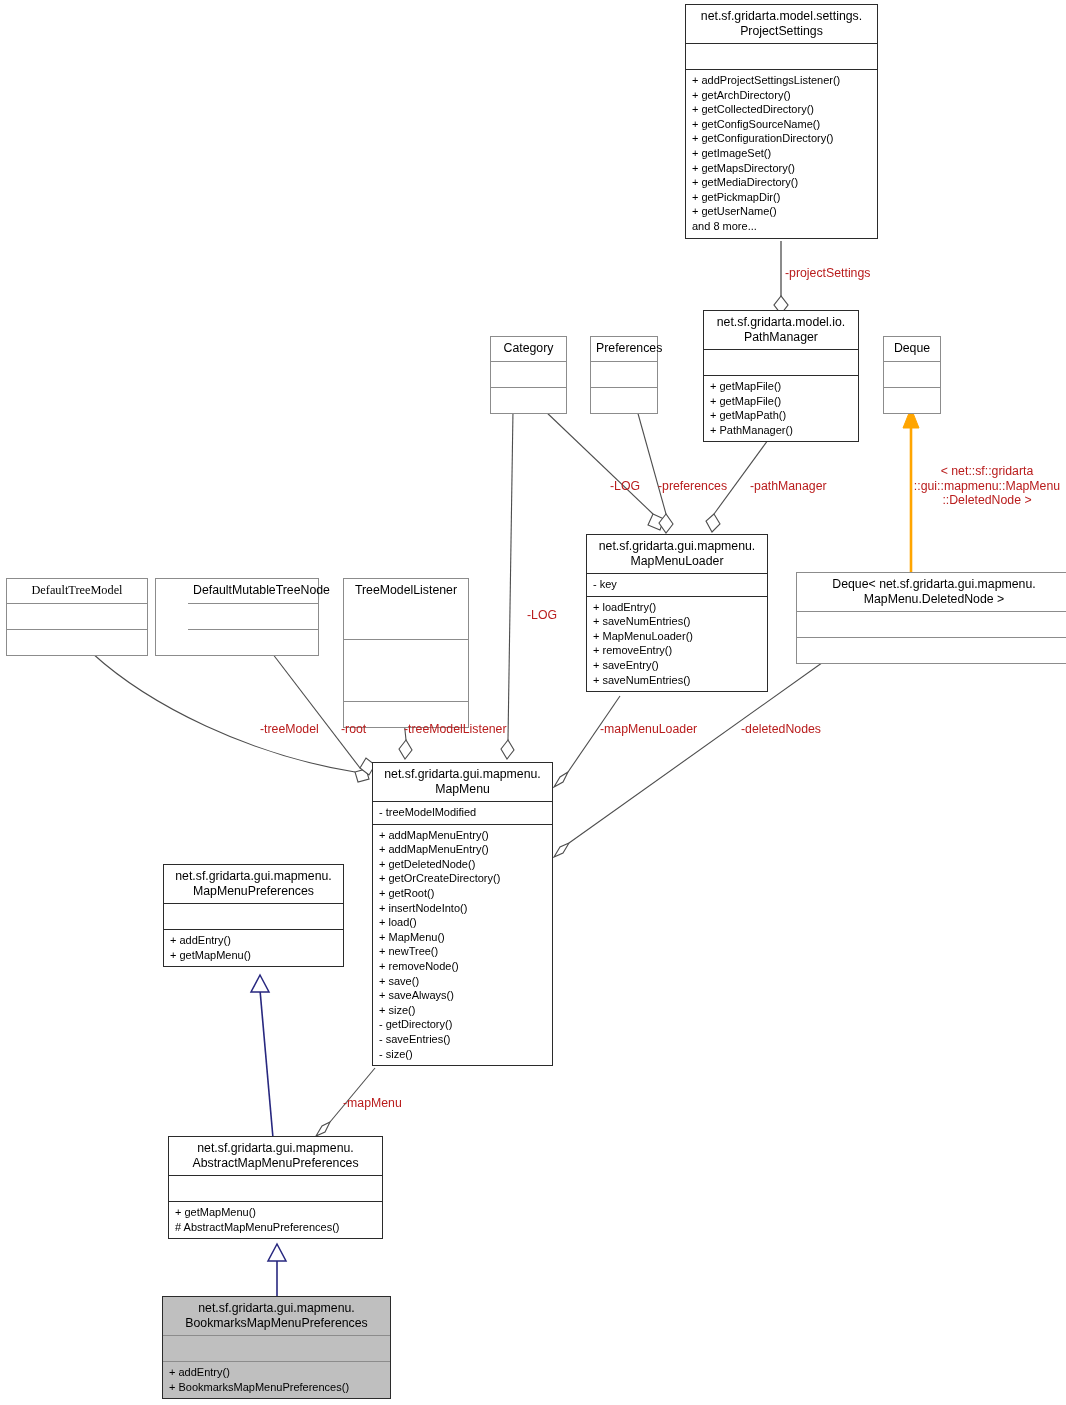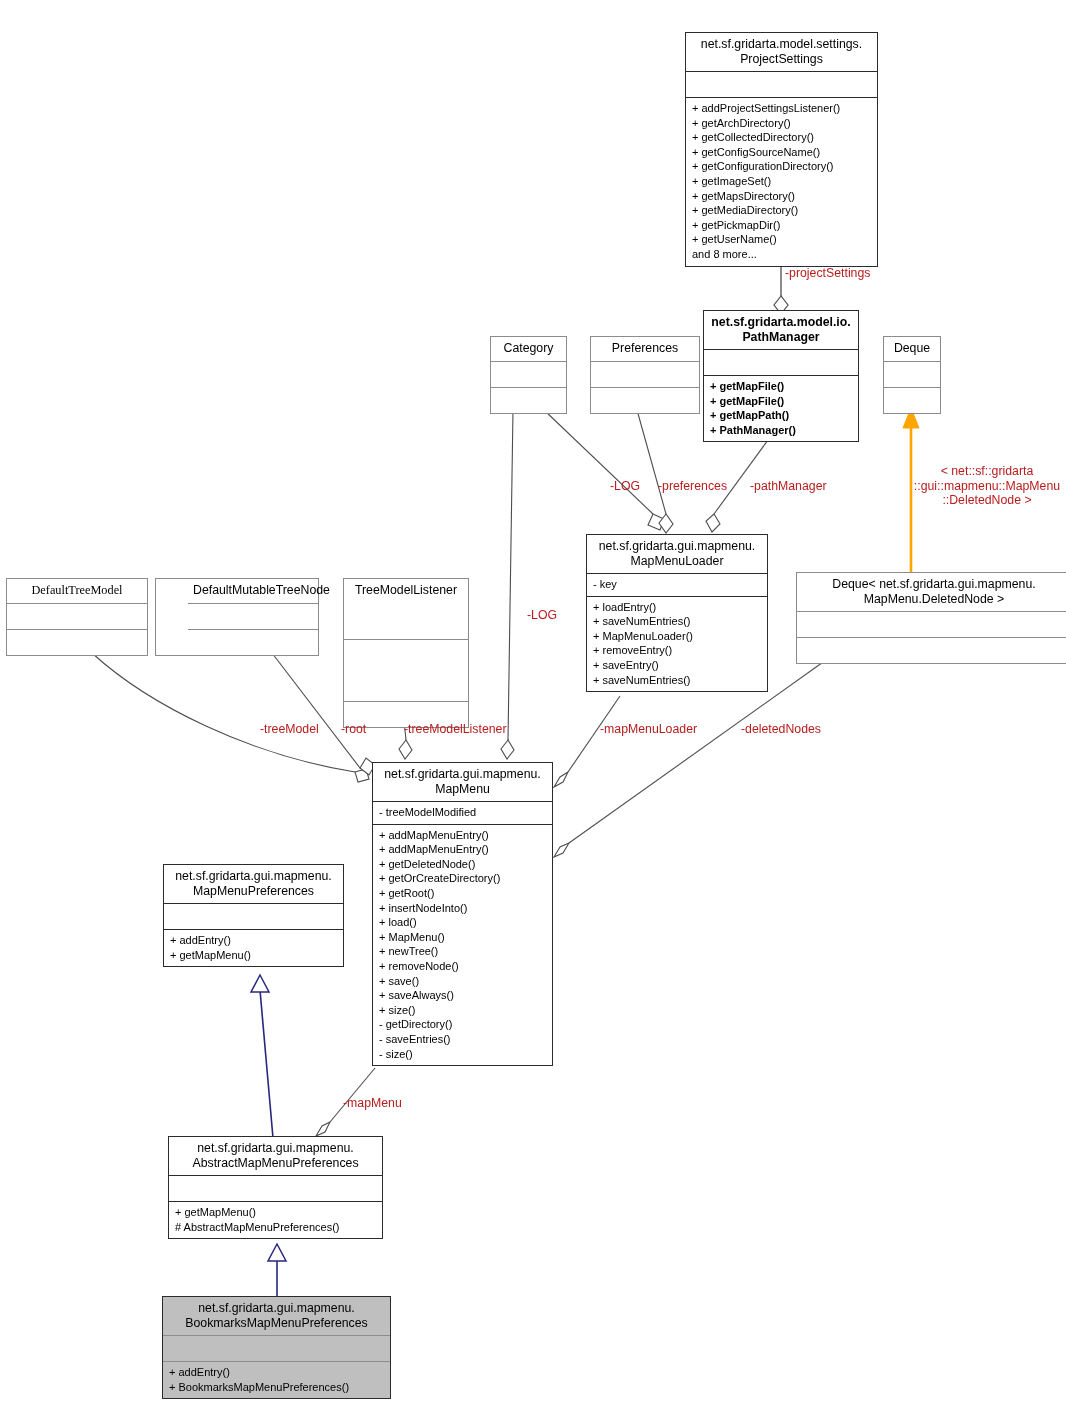--- a/index.html
+++ b/index.html
@@ -141,42 +141,42 @@
       <line x1="273" y1="1138" x2="260" y2="990" stroke="#27277f" stroke-width="1.6"></line>
       <polygon points="260,975 251,992 269,992" fill="#ffffff" stroke="#27277f" stroke-width="1.5"></polygon>
     </g>
 
     <g>
       <line x1="277" y1="1296" x2="277" y2="1260" stroke="#27277f" stroke-width="1.6"></line>
       <polygon points="277,1244 268,1261 286,1261" fill="#ffffff" stroke="#27277f" stroke-width="1.5"></polygon>
     </g>
   </svg>
 
-  <div class="uml-class strong" style="left:685px;top:4px;width:193px;margin-top:28px;">
+  <div class="uml-class strong" style="left:685px;top:4px;width:193px;">
     <div class="sec title">
       <div>net.sf.gridarta.model.settings.</div>
       <div>ProjectSettings</div>
     </div>
     <div class="sec attrs empty"></div>
     <div class="sec ops">
       <div class="row">+ addProjectSettingsListener()</div>
       <div class="row">+ getArchDirectory()</div>
       <div class="row">+ getCollectedDirectory()</div>
       <div class="row">+ getConfigSourceName()</div>
       <div class="row">+ getConfigurationDirectory()</div>
       <div class="row">+ getImageSet()</div>
       <div class="row">+ getMapsDirectory()</div>
       <div class="row">+ getMediaDirectory()</div>
       <div class="row">+ getPickmapDir()</div>
       <div class="row">+ getUserName()</div>
       <div class="row">and 8 more...</div>
     </div>
   </div>
 
-  <div class="uml-class strong" style="left:703px;top:310px;width:156px;font-weight:bold;">
+  <div class="uml-class strong" style="left:703px;top:310px;width:156px;">
     <div class="sec title">
       <div>net.sf.gridarta.model.io.</div>
       <div>PathManager</div>
     </div>
     <div class="sec attrs empty"></div>
     <div class="sec ops">
       <div class="row">+ getMapFile()</div>
       <div class="row">+ getMapFile()</div>
       <div class="row">+ getMapPath()</div>
       <div class="row">+ PathManager()</div>
@@ -184,21 +184,21 @@
   </div>
 
   <div class="uml-class" style="left:490px;top:336px;width:77px;">
     <div class="sec title">
       <div>Category</div>
     </div>
     <div class="sec attrs empty"></div>
     <div class="sec ops empty"></div>
   </div>
 
-  <div class="uml-class" style="left:590px;top:336px;width:110px;">
+  <div class="uml-class" style="left:590px;top:336px;width:68px;">
     <div class="sec title">
       <div>Preferences</div>
     </div>
     <div class="sec attrs empty"></div>
     <div class="sec ops empty"></div>
   </div>
 
   <div class="uml-class" style="left:883px;top:336px;width:58px;">
     <div class="sec title">
       <div>Deque</div>

